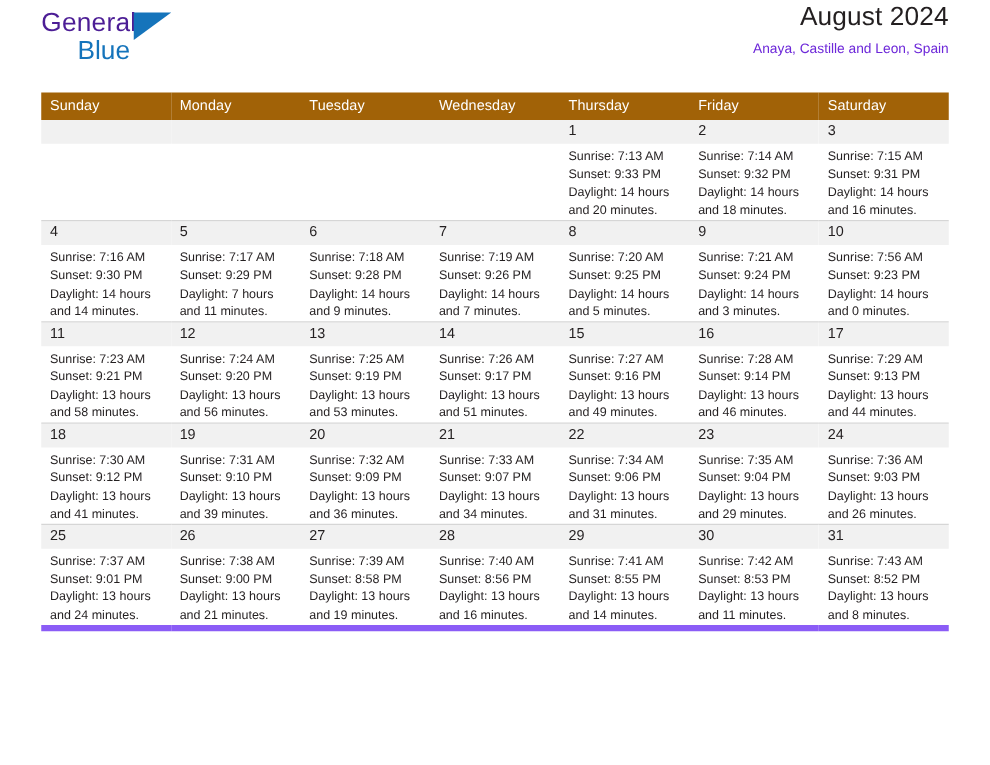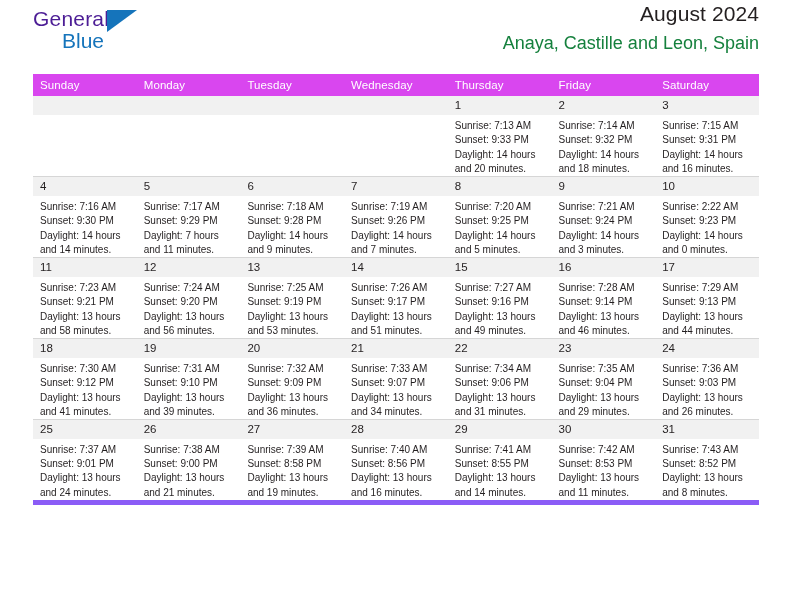--- a/index.html
+++ b/index.html
@@ -68,34 +68,34 @@
     padding-top: 2px;
   }
   .cal-title {
     font-size: 21px;
     font-weight: normal;
     color: #231f20;
     line-height: 1.15;
     letter-spacing: 0.1px;
   }
   .cal-subtitle {
-    font-size: 18px;
-    color: #15803d;
+    font-size: 11px;
+    color: #6d28d9;
     margin-top: 7px;
     line-height: 1.2;
   }
 
   
   .calendar {
     width: 726px;
     border-collapse: collapse;
     table-layout: fixed;
   }
   .calendar th {
-    background: #d946ef;
+    background: #a16207;
     color: #ffffff;
     font-weight: normal;
     font-size: 11.5px;
     text-align: left;
     padding: 5px 0 5px 7px;
     height: 11px;
     letter-spacing: 0.1px;
   }
   .calendar td {
     vertical-align: top;
@@ -257,21 +257,21 @@
             <span class="daynum">9</span>
             <div class="cell-body">
               <div>Sunrise: 7:21 AM</div>
               <div>Sunset: 9:24 PM</div>
               <div class="daylight">Daylight: 14 hours and 3 minutes.</div>
             </div>
           </td>
           <td class="">
             <span class="daynum">10</span>
             <div class="cell-body">
-              <div>Sunrise: 2:22 AM</div>
+              <div>Sunrise: 7:56 AM</div>
               <div>Sunset: 9:23 PM</div>
               <div class="daylight">Daylight: 14 hours and 0 minutes.</div>
             </div>
           </td>
         </tr>
         <tr class="week">
           <td class="">
             <span class="daynum">11</span>
             <div class="cell-body">
               <div>Sunrise: 7:23 AM</div>

